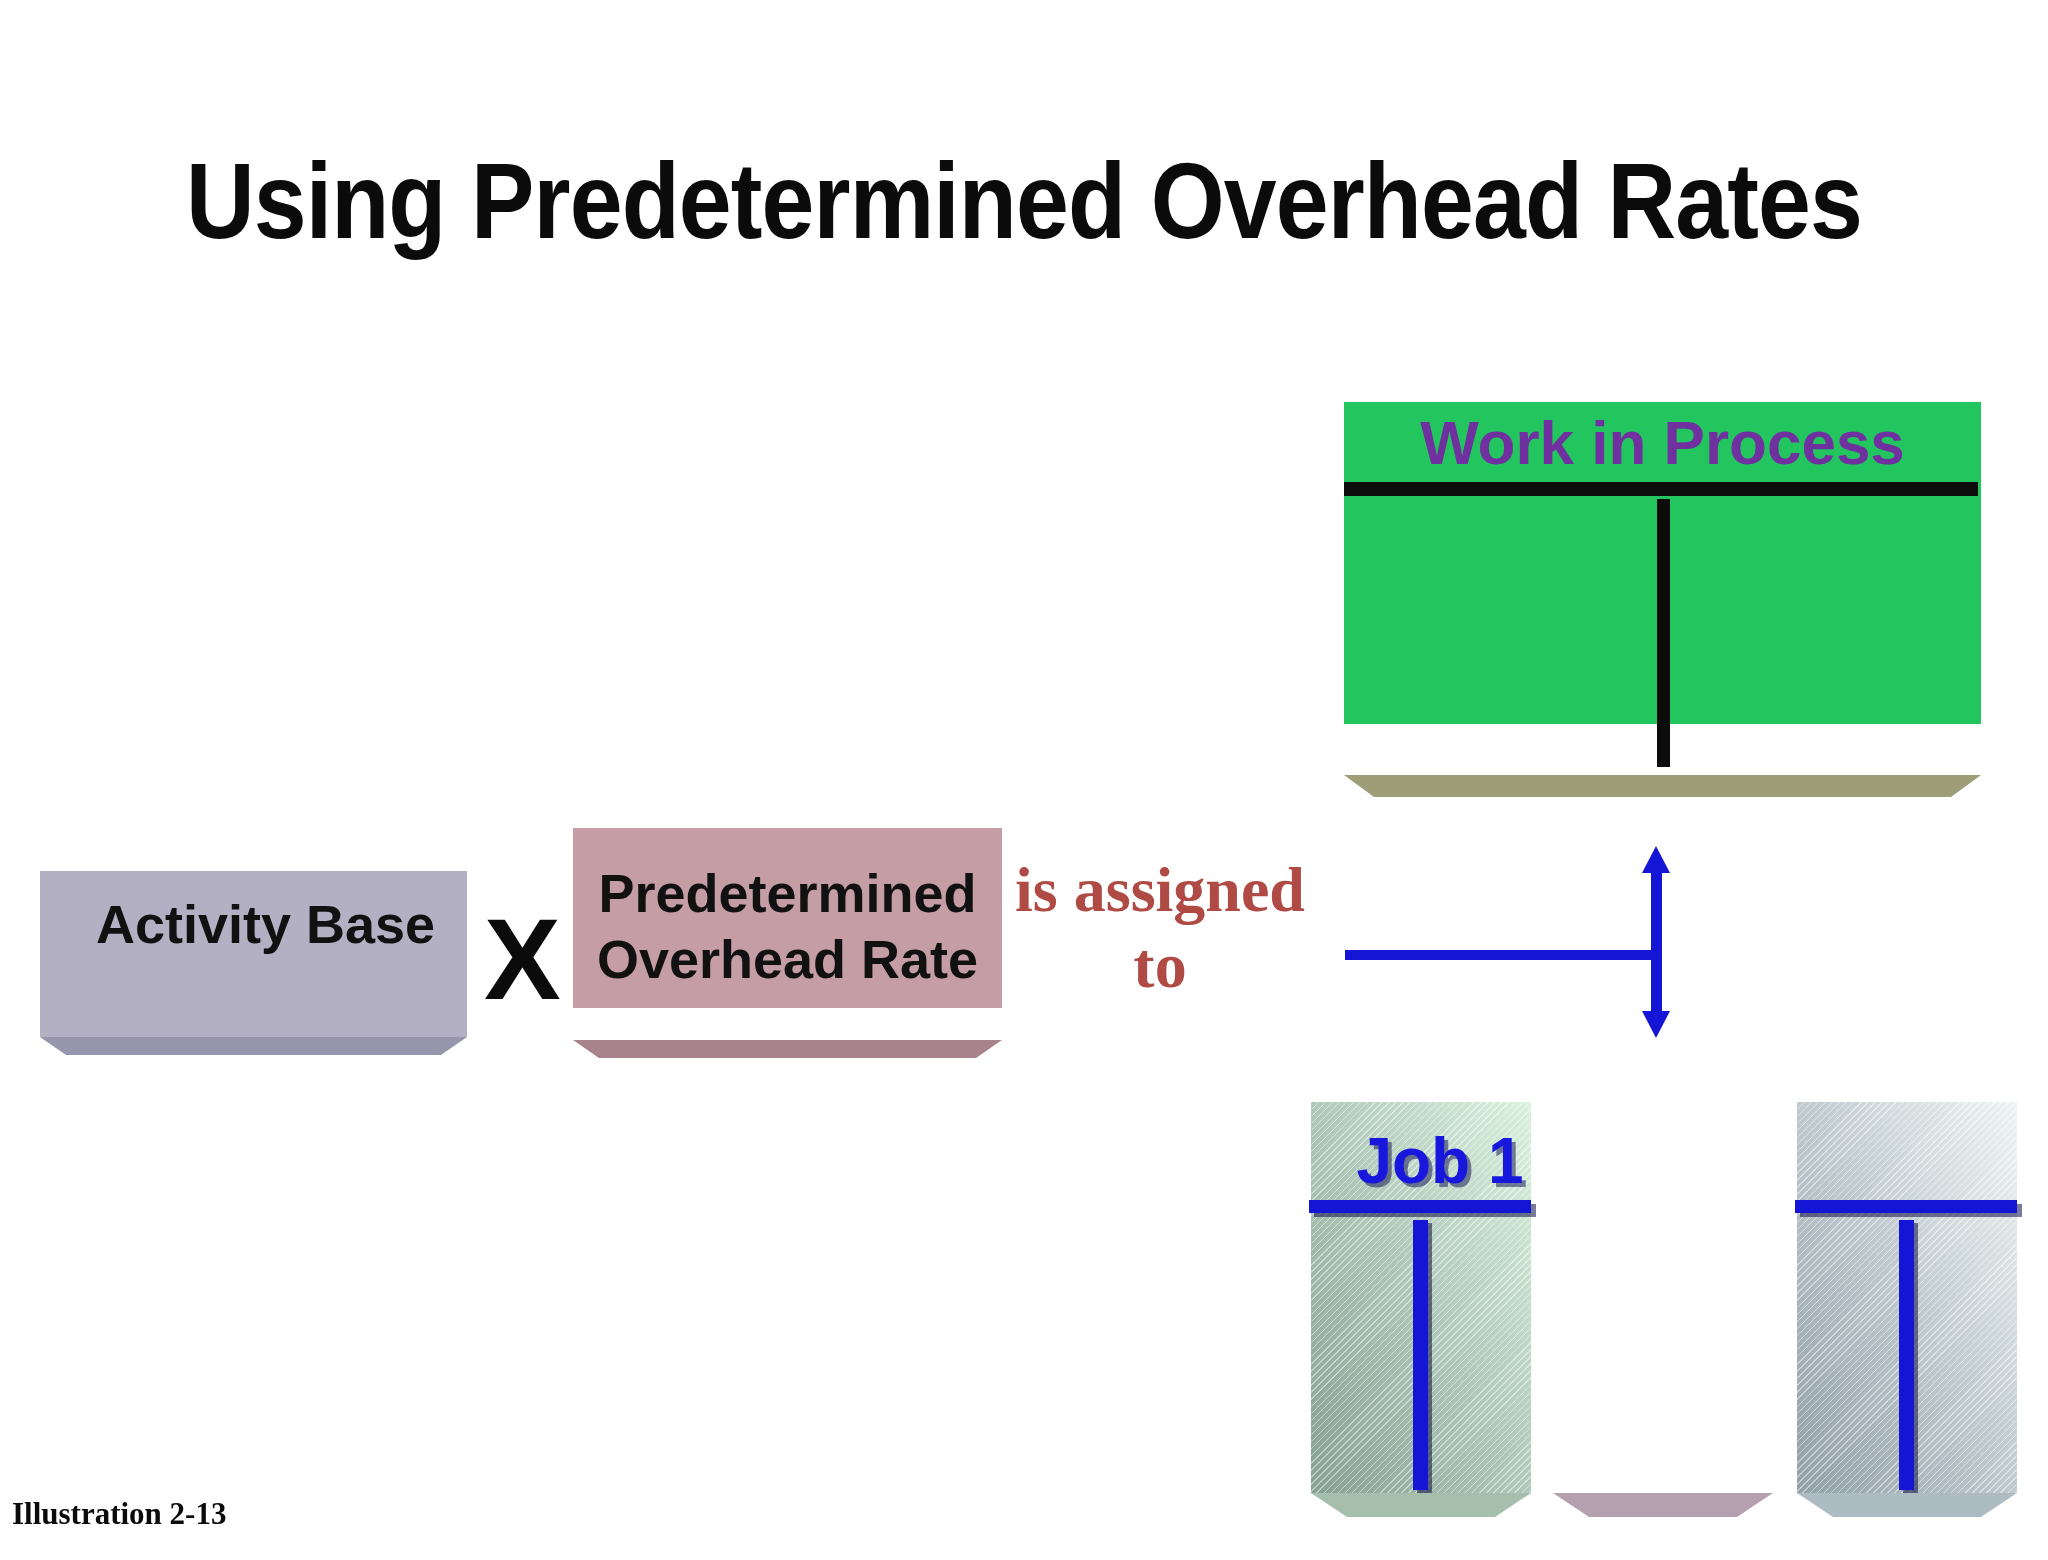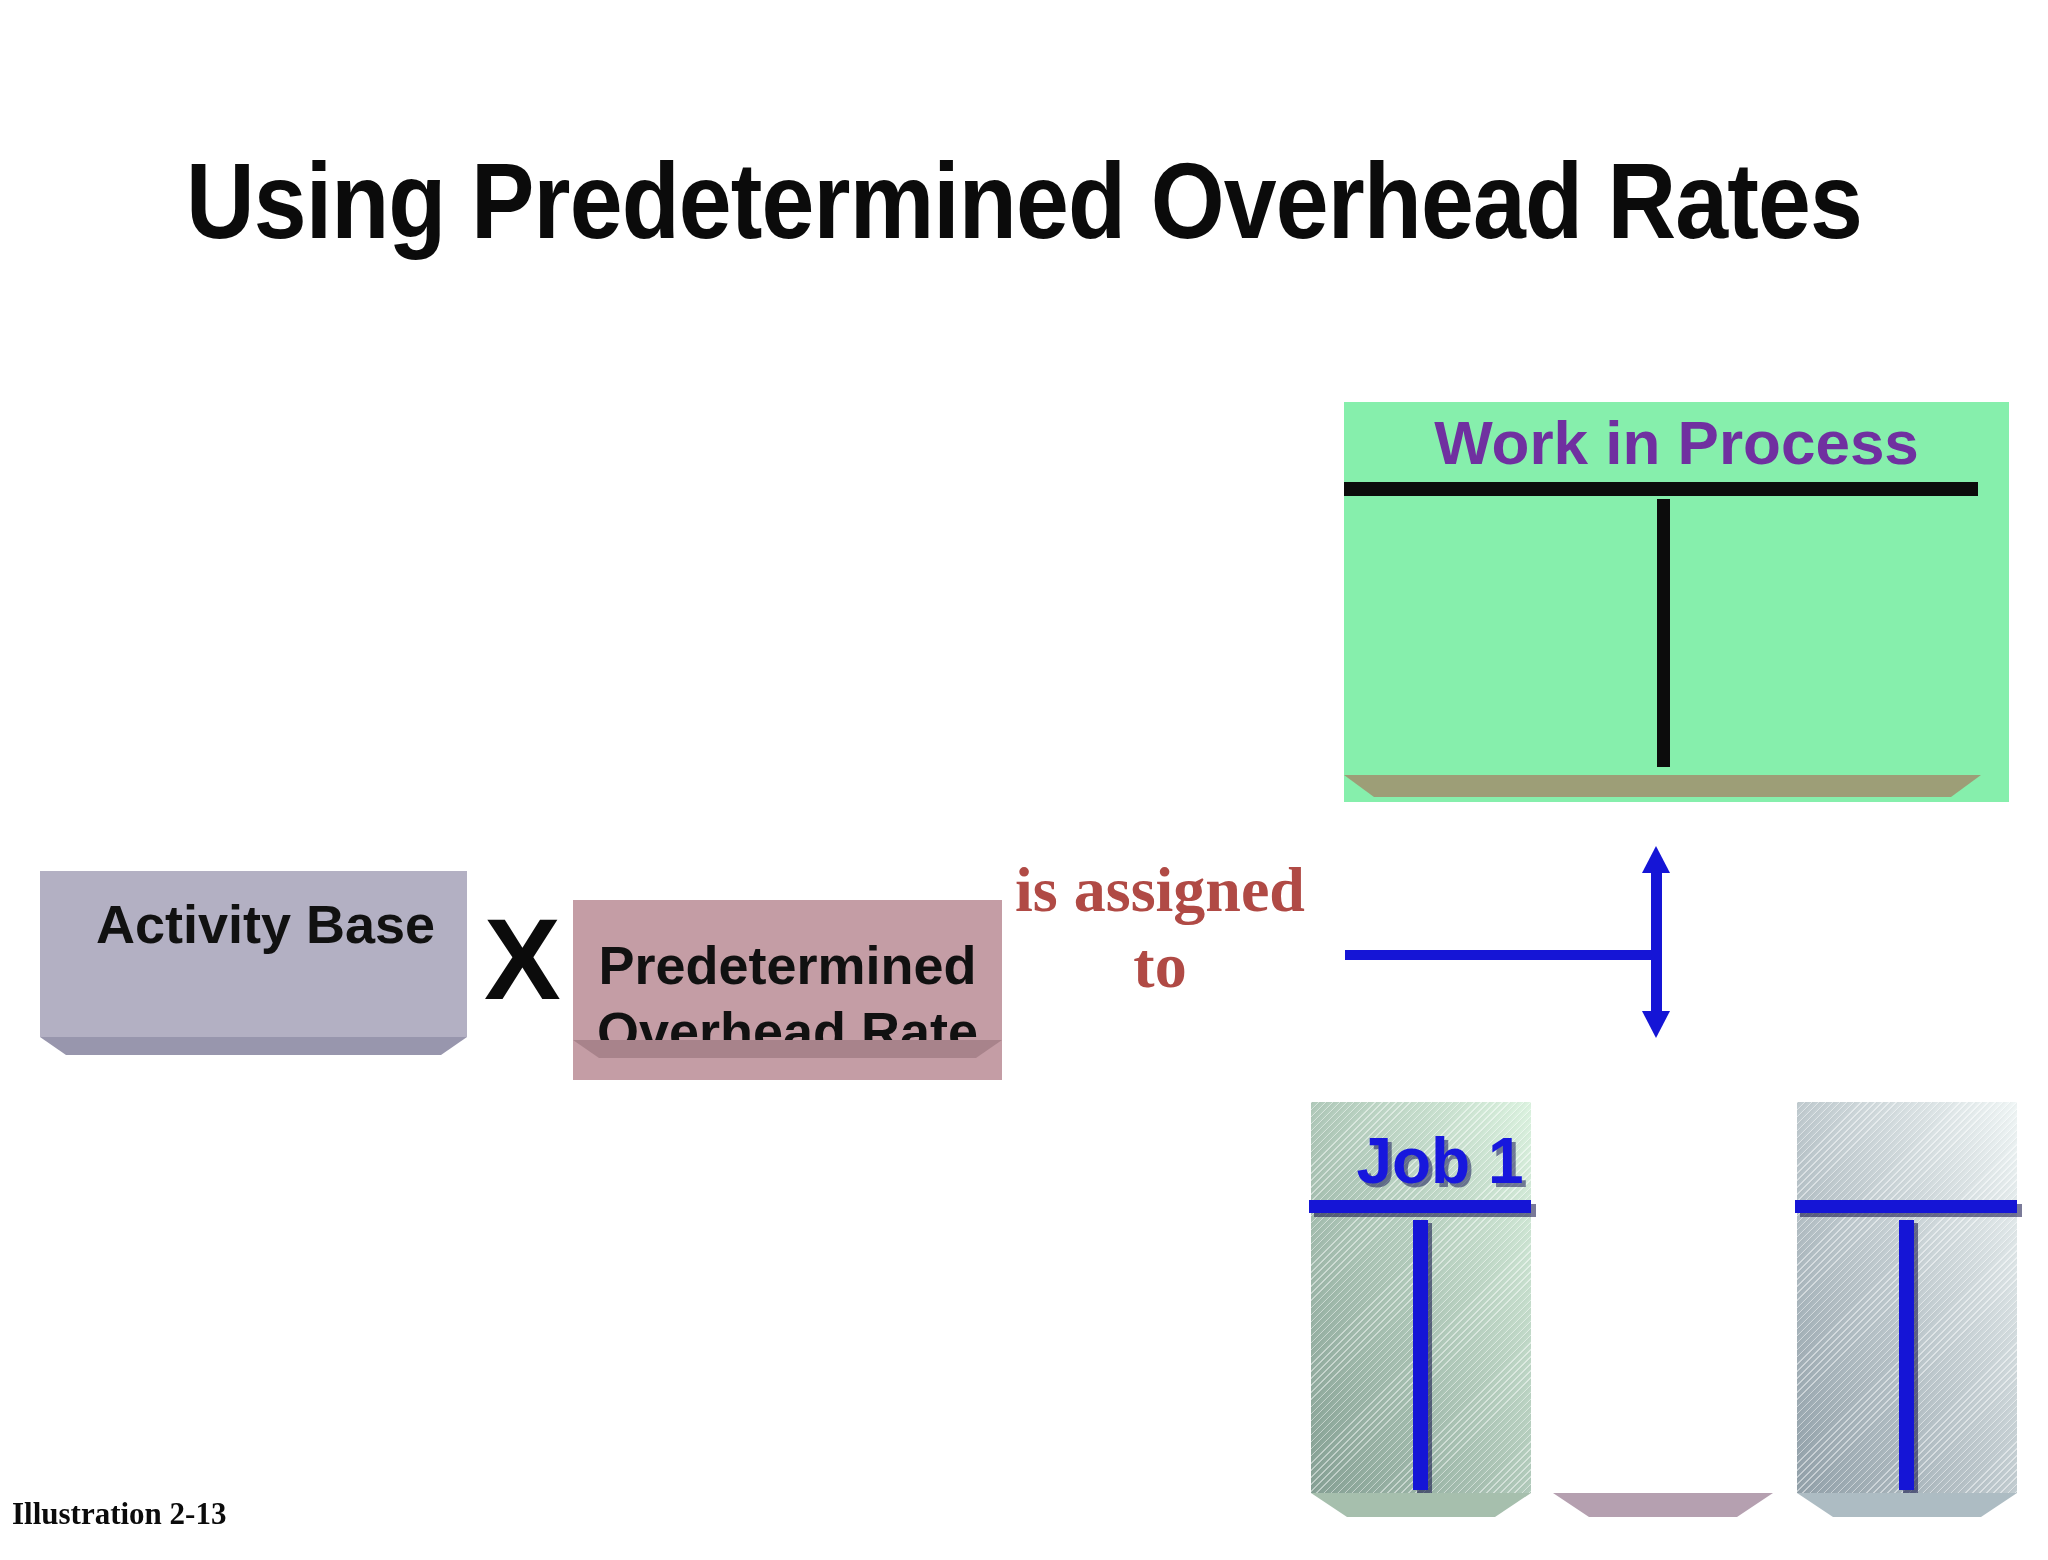--- a/index.html
+++ b/index.html
@@ -15,23 +15,22 @@
     line-height:1; white-space:nowrap;
     transform:scaleX(0.88); transform-origin:center top;
     letter-spacing:-1px;
   }
 
   
   .bevel { position:absolute; }
 
   
   .wip-box {
-    position:absolute; left:1344px; top:402px; width:637px; height:400px;
-    background:#86efac;
-    padding-left:28px;
+    position:absolute; left:1344px; top:402px; width:637px; height:322px;
+    background:#22c55e;
   }
   .wip-bevel {
     left:1344px; top:775px; width:637px; height:22px; background:#9d9e77;
     clip-path:polygon(0 0, 100% 0, calc(100% - 30px) 100%, 30px 100%);
   }
   .wip-label {
     position:absolute; left:0; top:8px; width:100%; text-align:center;
     font-size:62px; font-weight:bold; color:#7030a0; line-height:1.05;
   }
   .wip-hline {
@@ -56,21 +55,21 @@
     position:absolute; left:0; top:24px; width:100%; text-align:center;
     font-size:54px; font-weight:bold; color:#111111; line-height:1.1;margin-left:12px;
   }
 
   .op-x {
     position:absolute; left:484px; top:902px; font-size:115px;
     font-weight:bold; color:#0b0b0b; line-height:1;
   }
 
   .pr-box {
-    position:absolute; left:573px; top:900px; width:429px; height:180px;
+    position:absolute; left:573px; top:828px; width:429px; height:180px;
     background:#c49da5;
   }
   .pr-bevel {
     left:573px; top:1040px; width:429px; height:18px; background:#a8838b;
     clip-path:polygon(0 0, 100% 0, calc(100% - 26px) 100%, 26px 100%);
   }
   .pr-label {
     position:absolute; left:0; top:32px; width:100%; padding:0 18px;
     box-sizing:border-box; text-align:center;
     font-size:54px; font-weight:bold; color:#111111; line-height:66px;

